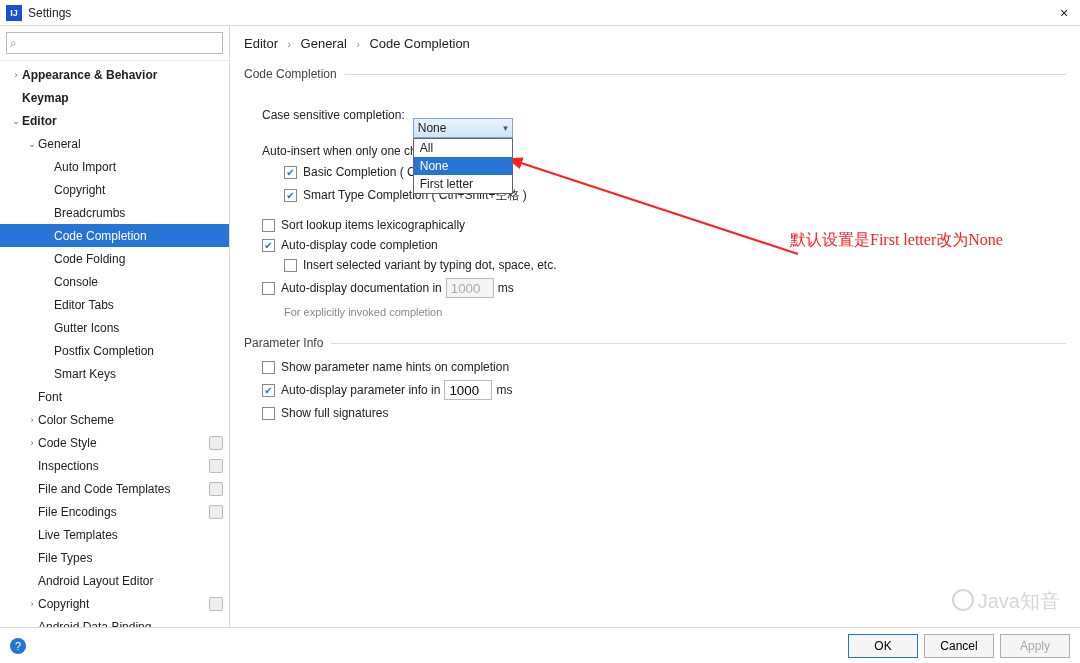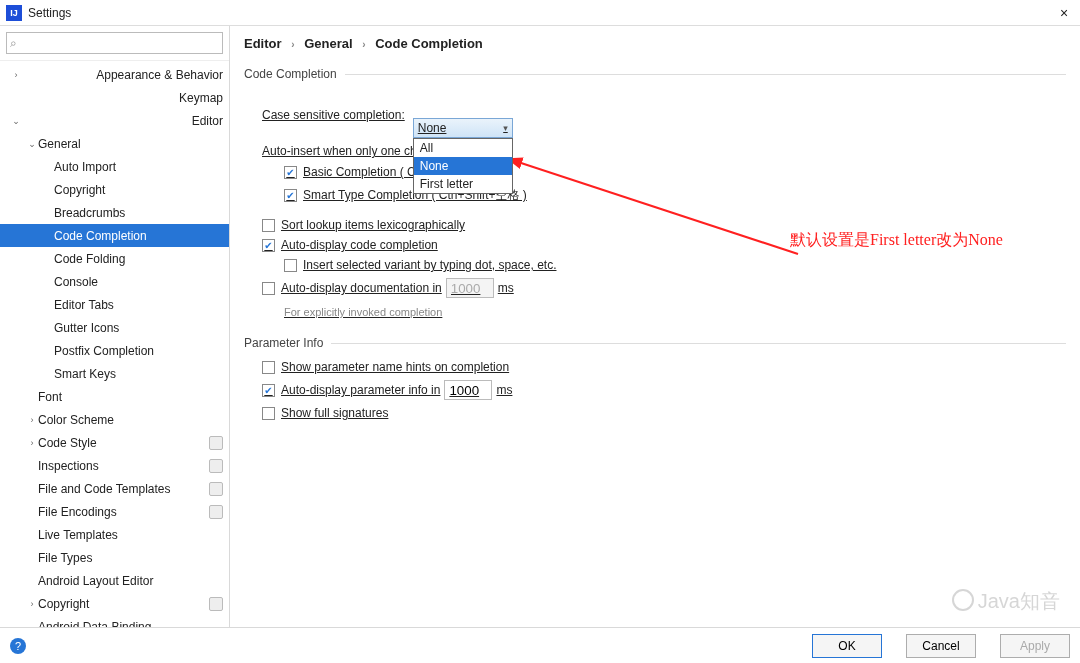--- a/index.html
+++ b/index.html
@@ -15,51 +15,51 @@
 .search-wrap { padding: 6px; border-bottom: 1px solid #eee; position: relative; }
 .search-wrap .mag { position: absolute; left: 10px; top: 10px; color: #999; font-size: 12px; }
 .search-wrap input { width: 100%; height: 22px; padding: 2px 4px 2px 20px; border: 1px solid #bbb; }
 .tree { flex: 1; overflow: auto; padding-top: 2px; }
 .tree-row { display: flex; align-items: center; height: 23px; padding-right: 6px; cursor: pointer; white-space: nowrap; }
 .tree-row.selected { background: #2675d6; color: #fff; }
 .tree-row .arrow { width: 12px; text-align: center; font-size: 9px; color: #666; }
 .tree-row.selected .arrow { color: #fff; }
 .tree-row .spacer { display: inline-block; }
 .tree-row .label { flex: 1; overflow: hidden; text-overflow: ellipsis; }
-.tree-row.bold .label { font-weight: 400; text-align: right; }
+.tree-row.bold .label { font-weight: 700; }
 .tree-row .badge { width: 14px; height: 14px; border: 1px solid #bbb; border-radius: 2px; background: #eee; margin-left: 4px; }
 
 .main { flex: 1; display: flex; flex-direction: column; position: relative; }
-.crumbs { padding: 10px 14px 8px; font-weight: 700; font-size: 13px; }
+.crumbs { padding: 10px 14px 8px; font-weight: 400; font-size: 13px; }
 .crumbs .sep { margin: 0 6px; color: #888; font-size: 10px; }
 .content { flex: 1; padding: 0 14px; overflow: auto; }
 .section-title { color: #444; margin: 8px 0 10px; display: flex; align-items: center; }
 .section-title .line { flex: 1; height: 1px; background: #ddd; margin-left: 8px; }
-.form-row { display: flex; align-items: center; margin: 6px 0 6px 18px; text-decoration: underline; }
+.form-row { display: flex; align-items: center; margin: 6px 0 6px 18px; }
 .form-row.sub { margin-left: 40px; }
 .form-row label { margin-right: 8px; }
 .form-row .hint { color: #888; font-size: 11px; margin-left: 22px; margin-top: 2px; }
 .chk { width: 13px; height: 13px; border: 1px solid #888; margin-right: 6px; display: inline-flex; align-items: center; justify-content: center; font-size: 10px; color: #2675d6; background: #fff; }
 .chk.checked::after { content: "✔"; }
 .number-input { width: 48px; height: 20px; border: 1px solid #bbb; padding: 1px 4px; margin: 0 4px; }
 .number-input[disabled] { background: #f4f4f4; color: #aaa; }
 
 .select-wrap { position: relative; width: 100px; margin-top: 27px; }
 .select-btn { width: 100%; height: 20px; border: 1px solid #7aa7d6; background: linear-gradient(#eaf3fb,#cfe4f7); display: flex; align-items: center; padding: 0 4px; cursor: pointer; }
 .select-btn .caret { margin-left: auto; font-size: 9px; color: #555; }
 .dropdown { position: absolute; top: 20px; left: 0; width: 100px; border: 1px solid #666; background: #fff; z-index: 20; }
 .dropdown .opt { padding: 2px 6px; height: 18px; cursor: pointer; }
 .dropdown .opt.hover { background: #2675d6; color: #fff; }
 
 .annotation { position: absolute; color: #ff2020; font-family: "SimSun","NSimSun",serif; font-size: 16px; pointer-events: none; }
 .annotation.text { top: 204px; left: 560px; }
 
 .footer { height: 36px; border-top: 1px solid #d9d9d9; display: flex; align-items: center; padding: 0 10px; }
 .help-icon { width: 16px; height: 16px; border-radius: 50%; background: #2675d6; color: #fff; font-size: 11px; display: flex; align-items: center; justify-content: center; margin-right: auto; }
-.footer button { min-width: 70px; height: 24px; margin-left: 24px; border: 1px solid #adadad; background: #f5f5f5; cursor: pointer; font-size: 12px; }
+.footer button { min-width: 70px; height: 24px; margin-left: 6px; border: 1px solid #adadad; background: #f5f5f5; cursor: pointer; font-size: 12px; }
 .footer button.primary { border: 1px solid #2675d6; }
 .footer button.disabled { color: #aaa; }
 
 .watermark { position: absolute; right: 20px; bottom: 48px; color: #bbb; font-size: 20px; font-family: "Microsoft YaHei",sans-serif; opacity: .6; pointer-events: none; }
 .watermark .bubble { display: inline-block; width: 22px; height: 22px; border: 2px solid #bbb; border-radius: 50%; margin-right: 4px; position: relative; top: 3px; }
 </style>
 </head>
 <body>
 
 <div class="titlebar">

